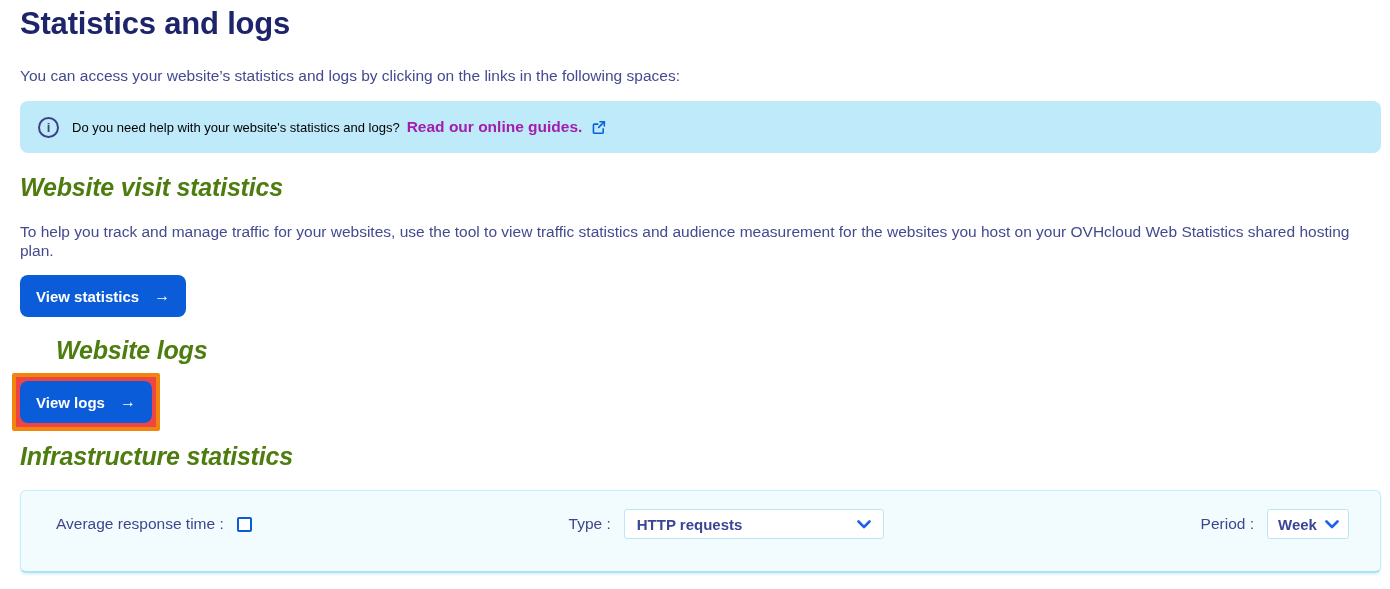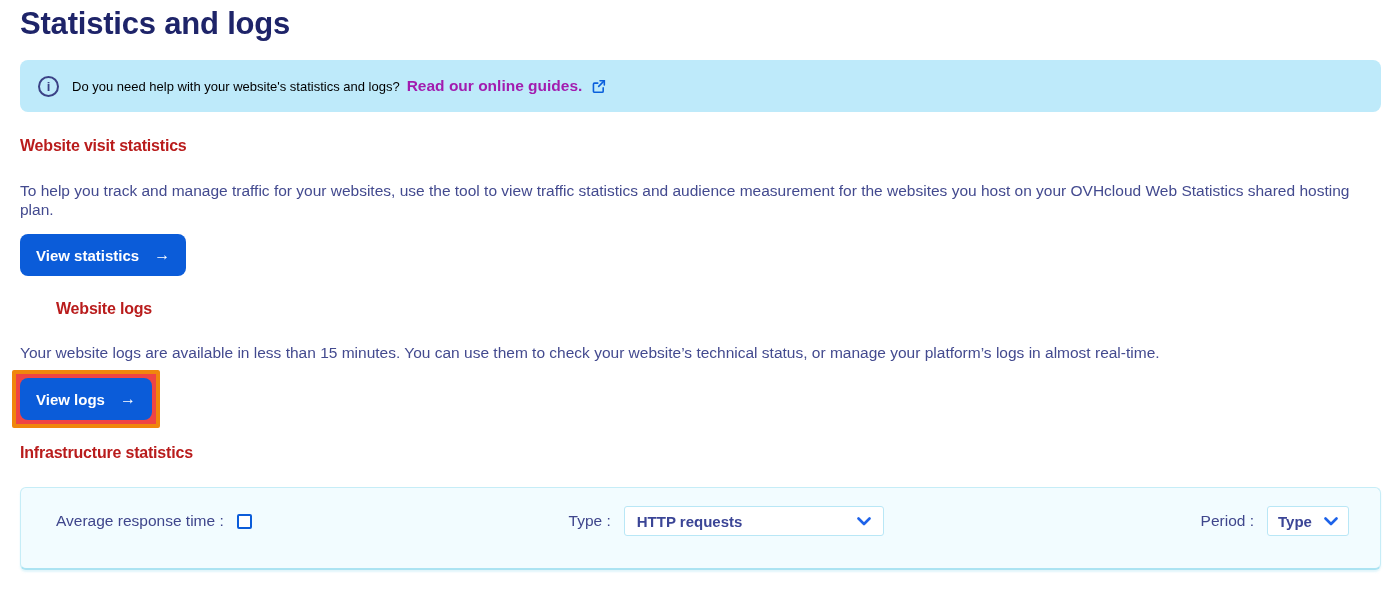--- a/index.html
+++ b/index.html
@@ -57,25 +57,26 @@
     font-weight: 700;
     color: #a21caf;
     text-decoration: none;
     margin-left: 7px;
     cursor: pointer;
   }
   .external-icon { margin-left: 9px; vertical-align: -2px; cursor: pointer; }
 
   h2.section-heading {
     margin: 19px 0 0 0;
-    font-size: 16px;
+    font-size: 25px;
     line-height: 30px;
     font-weight: 700;
-    color: #b91c1c;
+    color: #4d7c0f;
     letter-spacing: -0.2px;
+    font-style: italic;
   }
   h2.m-logs  { margin-top: 18px; margin-left: 36px; }
   h2.m-infra { margin-top: 10px; }
   p.section-body {
     margin: 20px 0 0 0;
     font-size: 15.5px;
     line-height: 19px;
     color: #434a8f;
   }
   p.m-logs { margin-top: 19px; }
@@ -162,20 +163,21 @@
     cursor: pointer;
   }
 </style>
 </head>
 <body>
 
 <div class="container">
 
   <h1 class="page-title">Statistics and logs</h1>
 
+  <p class="intro">You can access your website’s statistics and logs by clicking on the links in the following spaces:</p>
 
   <div class="banner">
     <span class="info-icon">i</span>
     <span class="banner-text">Do you need help with your website's statistics and logs?</span>
     <a class="banner-link">Read our online guides.</a>
     <svg class="external-icon" width="15" height="15" viewBox="0 0 16 16" fill="none">
       <path d="M13 9.5 V13 a1.2 1.2 0 0 1 -1.2 1.2 H3.8 A1.2 1.2 0 0 1 2.6 13 V5.6 A1.2 1.2 0 0 1 3.8 4.4 H7.2" stroke="#0a60dc" stroke-width="1.7" stroke-linecap="round"></path>
       <path d="M9.6 1.8 H14.2 V6.4" stroke="#0a60dc" stroke-width="1.7" stroke-linecap="round"></path>
       <path d="M14 2 L8.2 7.8" stroke="#0a60dc" stroke-width="1.7" stroke-linecap="round"></path>
     </svg>
@@ -187,21 +189,20 @@
 
   <div class="btn-row">
     <button class="btn">
       <span>View statistics</span>
       <span class="arrow">→</span>
     </button>
   </div>
 
   <h2 class="section-heading m-logs">Website logs</h2>
 
-  <p class="section-body m-logs">Your website logs are available in less than 15 minutes. You can use them to check your website’s technical status, or manage your platform’s logs in almost real-time.</p>
 
   <div class="highlight-row">
     <span class="highlight-box">
       <button class="btn">
         <span>View logs</span>
         <span class="arrow">→</span>
       </button>
     </span>
   </div>
 
@@ -221,21 +222,21 @@
           <span class="select-value">HTTP requests</span>
           <svg class="chevron" width="14" height="9" viewBox="0 0 14 9" fill="none">
             <path d="M1.5 1.5 L7 7 L12.5 1.5" stroke="#1e63e9" stroke-width="2.6" stroke-linecap="round" stroke-linejoin="round"></path>
           </svg>
         </div>
       </div>
 
       <div class="filter-group">
         <span class="filter-label">Period :</span>
         <div class="select select-period">
-          <span class="select-value">Type</span>
+          <span class="select-value">Week</span>
           <svg class="chevron" width="14" height="9" viewBox="0 0 14 9" fill="none">
             <path d="M1.5 1.5 L7 7 L12.5 1.5" stroke="#1e63e9" stroke-width="2.6" stroke-linecap="round" stroke-linejoin="round"></path>
           </svg>
         </div>
       </div>
 
     </div>
   </div>
 
 </div>

